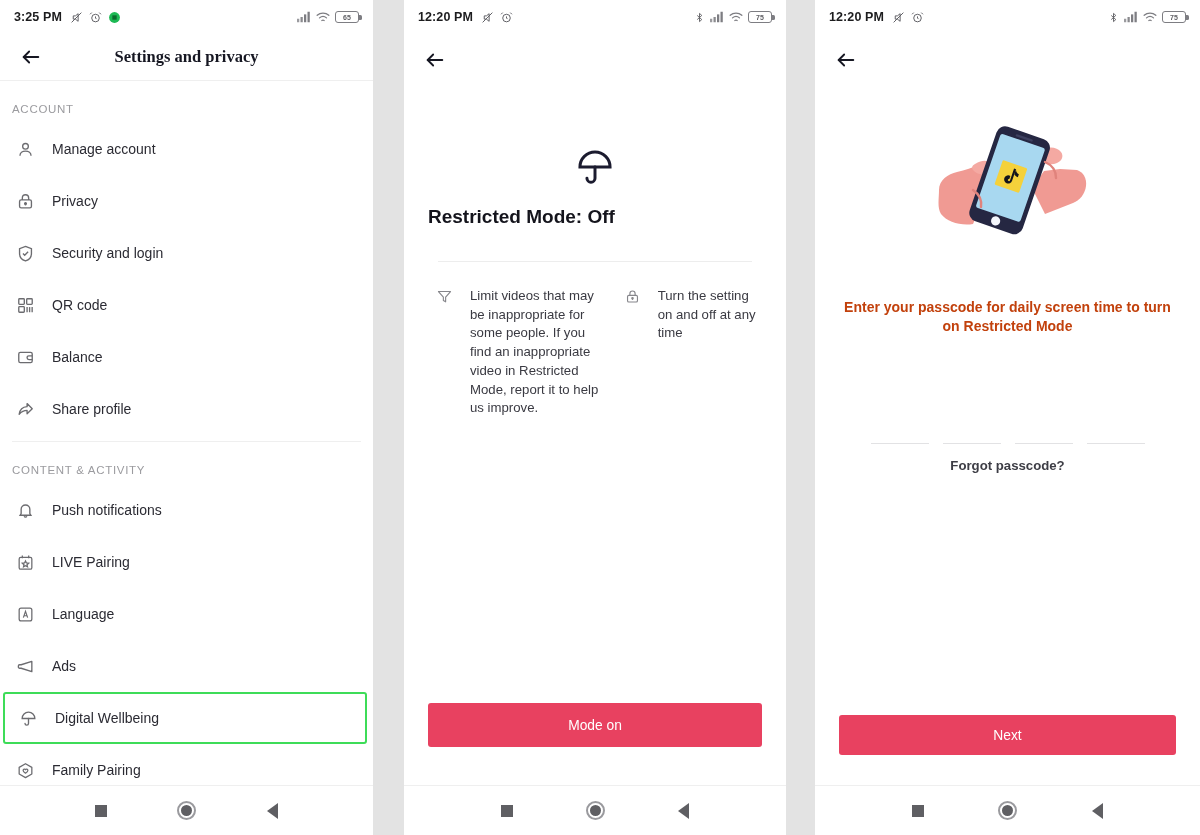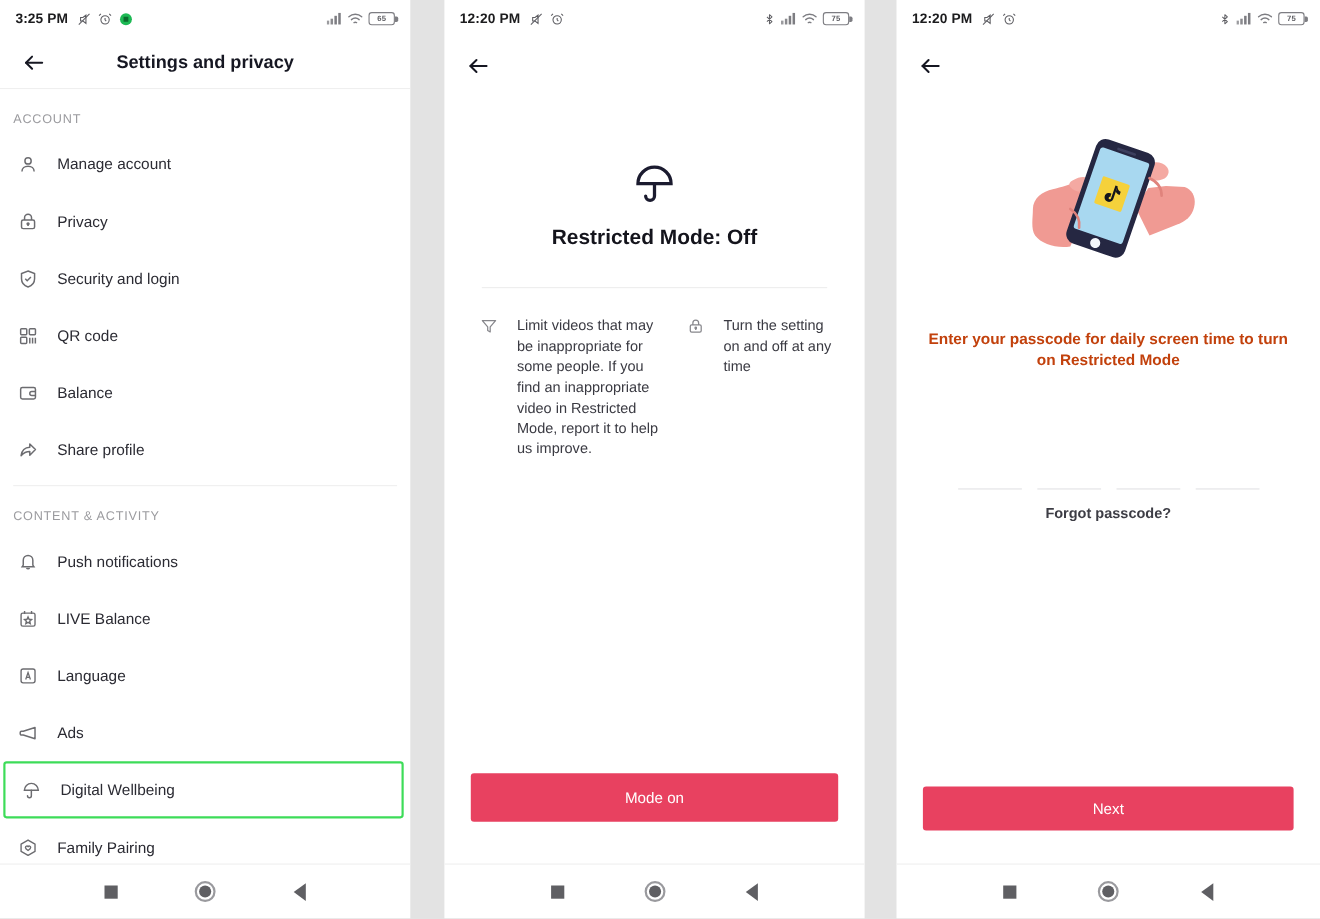--- a/index.html
+++ b/index.html
@@ -59,20 +59,21 @@
     border-radius: 0 1.5px 1.5px 0;
   }
   .batt span { font-size: 7px; font-weight: bold; color: #5e5e63; line-height: 1; }
 
   
   .appbar {
     flex: 0 0 auto;
     display: flex; align-items: center;
     position: relative;
     padding: 0 18px;
+    font-family: Liberation Serif, serif;
   }
   #panel-1 .appbar { height: 47px; border-bottom: 1px solid #efefef; }
   #panel-2 .appbar, #panel-3 .appbar { height: 52px; }
   .back-arrow {
     width: 26px; height: 26px;
     display: flex; align-items: center; justify-content: center;
     cursor: pointer; color: #161722;
   }
   .appbar-title {
     position: absolute; left: 0; right: 0;
@@ -114,21 +115,20 @@
 
   
   .p2-body { flex: 1 1 auto; display: flex; flex-direction: column; padding: 0 24px; }
   .umbrella-wrap {
     margin-top: 60px;
     display: flex; justify-content: center;
     color: #1b1b2f;
   }
   .p2-title {
     margin-top: 18px;
-    text-align: center;
     font-size: 19px; font-weight: bold; color: #14141c;
   }
   .p2-rule { height: 1px; background: #ededed; margin: 33px 10px 0 10px; }
   .bullets { margin-top: 25px; display: flex; flex-direction: row; gap: 24px; padding-left: 8px;}
   .bullet { display: flex; gap: 16px; align-items: flex-start; }
   .bullet .bico { flex: 0 0 18px; width: 18px; height: 18px; color: #86868b; margin-top: 1px; }
   .bullet .btxt { font-size: 13.2px; line-height: 1.42; color: #3a3a42; max-width: 268px; }
 
   
   .p3-body { flex: 1 1 auto; display: flex; flex-direction: column; align-items: center; padding: 0 20px; }
@@ -339,21 +339,21 @@
 
       <div class="row">
         <span class="ico">
           <svg width="19" height="19" viewBox="0 0 24 24" fill="none" stroke="currentColor" stroke-width="1.6">
               <rect x="4" y="5.5" width="16" height="15" rx="2"></rect>
               <line x1="8" y1="3" x2="8" y2="6.5"></line>
               <line x1="16" y1="3" x2="16" y2="6.5"></line>
               <polygon points="12,10 13.2,12.6 16,12.9 13.9,14.8 14.5,17.5 12,16.1 9.5,17.5 10.1,14.8 8,12.9 10.8,12.6"></polygon>
             </svg>
         </span>
-        <span class="label">LIVE Balance</span>
+        <span class="label">LIVE Pairing</span>
       </div>
 
       <div class="row">
         <span class="ico">
           <svg width="19" height="19" viewBox="0 0 24 24" fill="none" stroke="currentColor" stroke-width="1.6">
               <rect x="4" y="4" width="16" height="16" rx="2.4"></rect>
               <path d="M9.3 16l2.7-8 2.7 8M10.2 13.6h3.6" stroke-width="1.5"></path>
             </svg>
         </span>
         <span class="label">Language</span>

